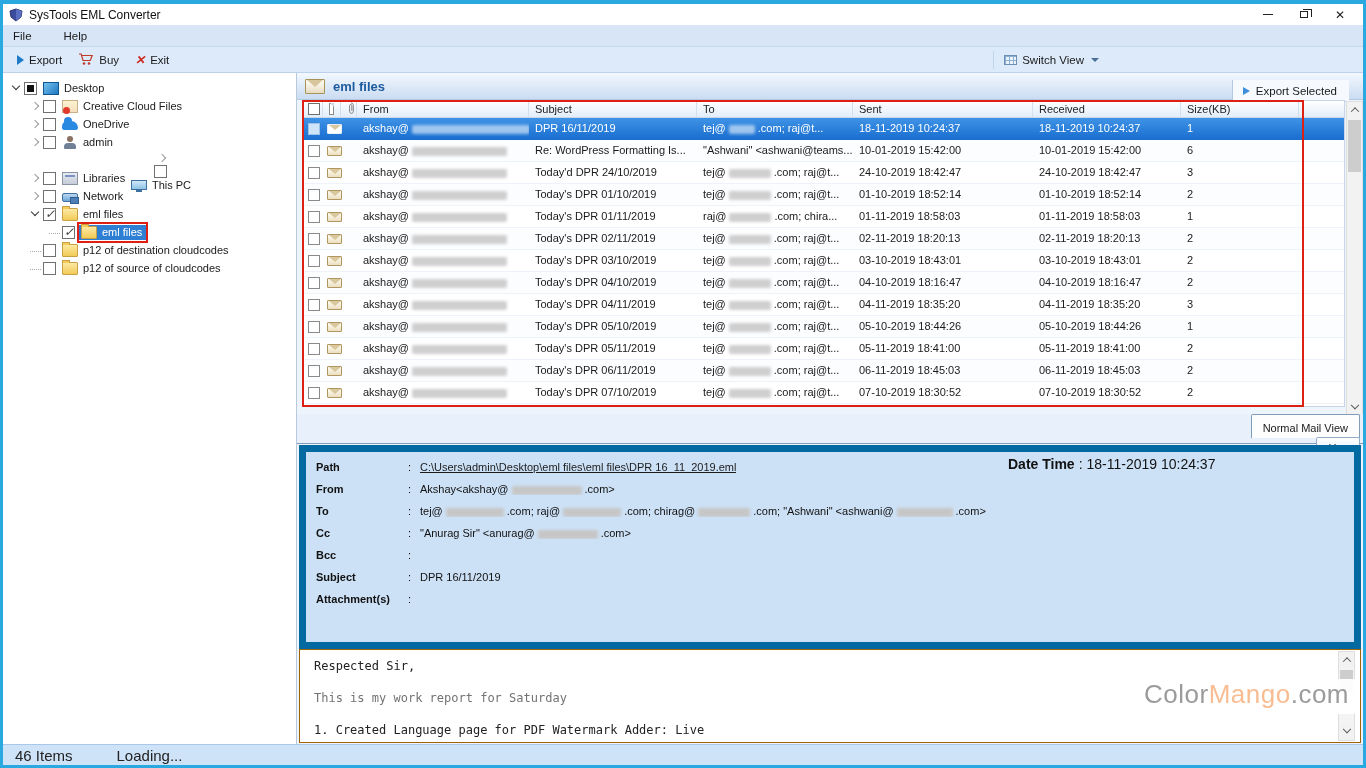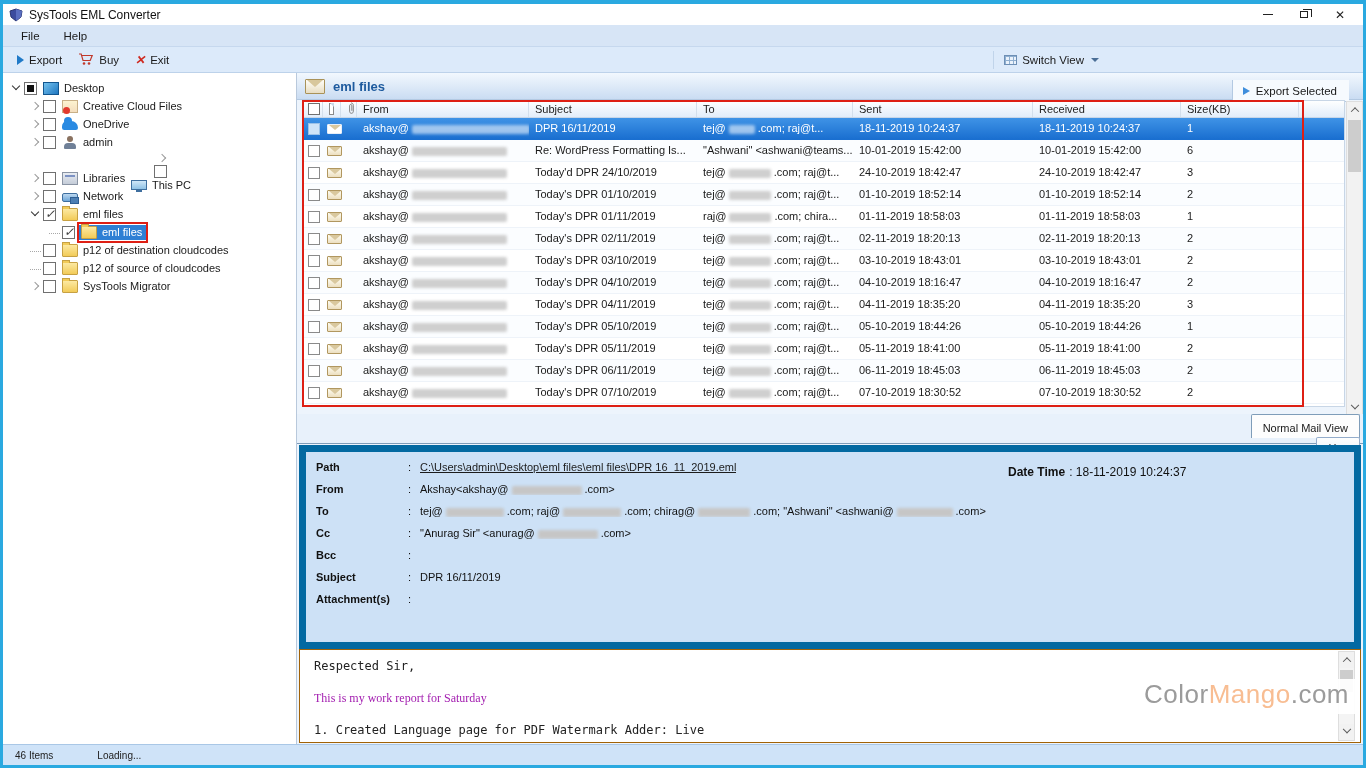--- a/index.html
+++ b/index.html
@@ -11,21 +11,21 @@
   .titlebar{height:21px;background:#fff;display:flex;align-items:center;padding:0 6px;flex:none;}
   .app-icon{width:14px;height:14px;margin-right:6px;flex:none;}
   .title{font-size:12px;color:#111;flex:1;}
   .win-controls{display:flex;align-items:center;gap:18px;padding-right:8px;}
   .wc{width:18px;height:16px;display:flex;align-items:center;justify-content:center;color:#222;cursor:default;}
   .wc-min i{display:block;width:10px;height:0;border-top:1px solid #222;}
   .wc-max i{display:block;width:8px;height:7px;border:1px solid #222;position:relative;background:#fff;}
   .wc-max i::before{content:'';position:absolute;left:2px;top:-3px;width:8px;height:7px;border:1px solid #222;border-bottom:none;border-left:none;}
   .wc-close::before{content:'✕';font-size:12px;}
   
-  .menubar{height:22px;background:#d7e5f6;display:flex;align-items:center;padding-left:8px;gap:4px;flex:none;border-bottom:1px solid #c6d8ee;}
+  .menubar{height:22px;background:#d7e5f6;display:flex;align-items:center;gap:12px;flex:none;border-bottom:1px solid #c6d8ee;}
   .menu-item{font-size:11.5px;color:#1a1a1a;padding:2px 10px;}
   
   .toolbar{height:26px;background:#dceafa;display:flex;align-items:center;padding:0 6px;flex:none;border-bottom:1px solid #bdd2ea;}
   .tool-btn{display:inline-flex;align-items:center;gap:5px;font-size:11.5px;color:#1a1a1a;padding:3px 8px;}
   .ico-export{width:0;height:0;border-left:7px solid #1f7ac8;border-top:5px solid transparent;border-bottom:5px solid transparent;}
   .ico-exit::before{content:'✕';color:#cf2a20;font-weight:bold;font-size:12px;}
   .tool-spacer{flex:1;}
   .tool-switch{border-left:1px solid #c0d4ea;padding-left:10px;margin-right:250px;}
   .ico-grid{width:13px;height:10px;border:1px solid #6d8fb5;background:
     repeating-linear-gradient(to right,#8fafd0 0 1px,transparent 1px 4px),
@@ -110,32 +110,32 @@
   .tab{border:1px solid #93accb;border-bottom:none;background:linear-gradient(#fdfefe,#e4edf8);padding:4px 11px;font-size:11px;color:#1a1a1a;margin-right:3px;border-radius:2px 2px 0 0;white-space:nowrap;}
   .tab.active{background:#fdfdfd;padding-top:7px;margin-bottom:-1px;border-color:#7f9db9;}
   
   .details{position:absolute;left:2px;top:372px;width:1062px;height:204px;background:#cde1f6;border:7px solid #0369a1;padding-top:4px;}
   .dfield{display:flex;height:22px;align-items:center;padding-left:10px;font-size:11px;color:#111;}
   .dlab{width:92px;font-weight:bold;flex:none;}
   .dcolon{width:12px;flex:none;}
   .dval{white-space:nowrap;overflow:hidden;}
   .dval .blur{background:#c6c6c6;}
   .link{text-decoration:underline;color:#1c1c1c;}
-  .datetime{position:absolute;left:702px;top:13px;font-size:12px;color:#111;}
+  .datetime{position:absolute;left:702px;top:4px;font-size:14px;color:#111;}
   .datetime b{margin-right:4px;}
   
   .bodyview{position:absolute;left:2px;top:576px;width:1062px;height:94px;background:#fff;border:1px solid #a16207;overflow:hidden;}
   .bline{height:32px;display:flex;align-items:center;padding-left:14px;font-family:"DejaVu Sans Mono",monospace;font-size:12px;color:#222;white-space:pre;}
-  .bline.muted{color:#a21caf;font-family:Liberation Serif, serif;}
+  .bline.muted{color:#737373;}
   .vs-body{right:8px;top:578px;height:90px;background:#f4f4f4;z-index:6;}
   .vs-body .sb-thumb{top:18px;height:22px;}
   .watermark{position:absolute;right:4px;top:606px;z-index:9;background:rgba(255,255,255,.93);padding:0 10px 4px 26px;font-size:26px;color:#9b9b9b;letter-spacing:.5px;}
   .wm-mango{color:#f8bd92;}
   
-  .statusbar{height:21px;background:#cfe3f8;border-top:1px solid #a9c7e6;display:flex;align-items:center;font-size:10px;color:#222;flex:none;padding-left:12px;gap:44px;}
+  .statusbar{height:21px;background:#cfe3f8;border-top:1px solid #a9c7e6;display:flex;align-items:center;font-size:15px;color:#222;flex:none;padding-left:12px;gap:44px;}
 </style>
 </head>
 <body>
 
 <div class="window">
 
   <div class="titlebar">
     <span class="app-icon">
       <svg width="14" height="14" viewBox="0 0 14 14">
           <path d="M7 1 L13 3 L12 9 L7 13 L2 9 L1 3 Z" fill="#3b4b9e" stroke="#2a3570" stroke-width="1"></path>
@@ -269,28 +269,20 @@
           </span>
         </div>
         <div class="trow" style="padding-left: 25px;">
           <i class="tarr none"></i>
           <i class="tchk unchecked"></i>
           <span class="twrap">
             <i class="ticn ticn-folder"></i>
             <span class="tlab">p12 of source of cloudcodes</span>
           </span>
         </div>
-        <div class="trow" style="padding-left: 25px;">
-          <i class="tarr right"></i>
-          <i class="tchk unchecked"></i>
-          <span class="twrap">
-            <i class="ticn ticn-folder"></i>
-            <span class="tlab">SysTools Migrator</span>
-          </span>
-        </div>
       </div>
 
     <div class="content">
       <div class="panel-header">
         <span class="bigenv"></span>
         <span class="panel-title">eml files</span>
         <span class="export-selected">
           <i class="arr-right"></i>
           <span>Export Selected</span>
         </span>

